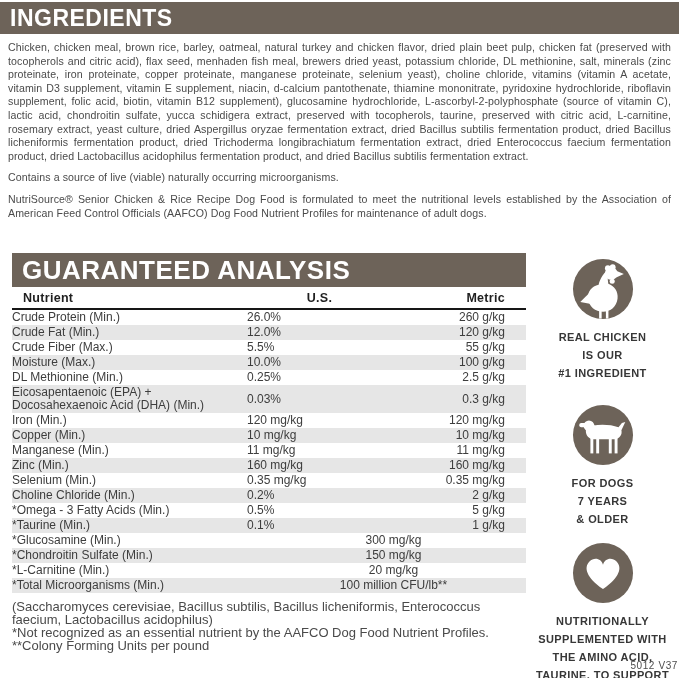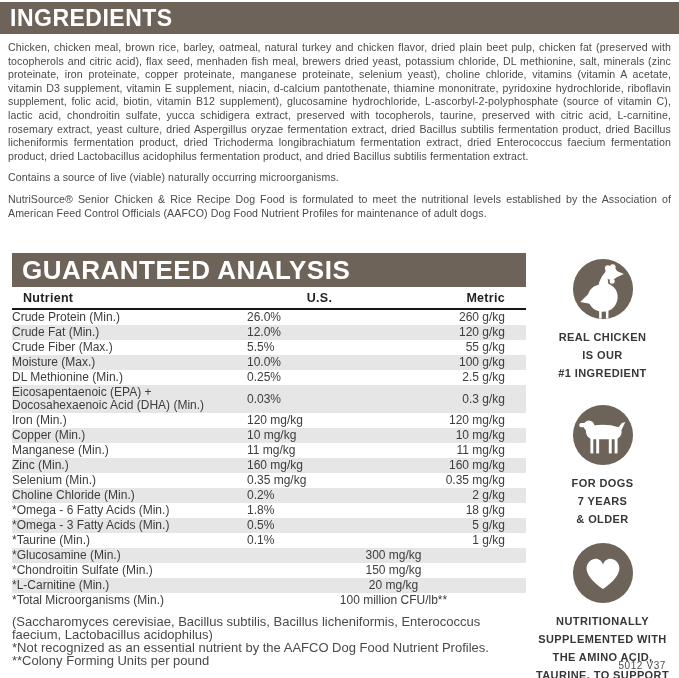--- a/index.html
+++ b/index.html
@@ -39,21 +39,21 @@
   .sidebar { width:165px; display:flex; flex-direction:column; align-items:center; padding-top:3px; }
   .badge { display:flex; flex-direction:column; align-items:center; }
   .badge-1 { margin-top:2px; }
   .badge-2 { margin-top:22px; }
   .badge-3 { margin-top:14px; }
   .badge svg { width:62px; height:62px; display:block; }
   .circ { fill:var(--bar-color); }
   .glyph { fill:#fff; }
   .caption { margin-top:8px; font-weight:bold; font-size:11px; line-height:18px; letter-spacing:0.4px;
              color:#373737; text-align:center; white-space:pre-line; }
-  .sku-code { position:absolute; right:13px; bottom:7px; font-size:10px; letter-spacing:0.6px; color:#4d4d4d; }
+  .sku-code { position:absolute; right:1px; bottom:7px; font-size:10px; letter-spacing:0.6px; color:#4d4d4d; }
 </style>
 </head>
 <body>
 
 <div class="page">
 
   <div class="ingredients-sec">
     <div class="bar ingredients-bar">
       <span>INGREDIENTS</span>
     </div>
@@ -135,25 +135,20 @@
             </tr>
           <tr>
               <td class="n">Selenium (Min.)</td>
               <td class="u">0.35 mg/kg</td>
               <td class="m">0.35 mg/kg</td>
             </tr>
           <tr>
               <td class="n">Choline Chloride (Min.)</td>
               <td class="u">0.2%</td>
               <td class="m">2 g/kg</td>
-            </tr>
-          <tr>
-              <td class="n">*Omega - 6 Fatty Acids (Min.)</td>
-              <td class="u">1.8%</td>
-              <td class="m">18 g/kg</td>
             </tr>
           <tr>
               <td class="n">*Omega - 3 Fatty Acids (Min.)</td>
               <td class="u">0.5%</td>
               <td class="m">5 g/kg</td>
             </tr>
           <tr>
               <td class="n">*Taurine (Min.)</td>
               <td class="u">0.1%</td>
               <td class="m">1 g/kg</td>

